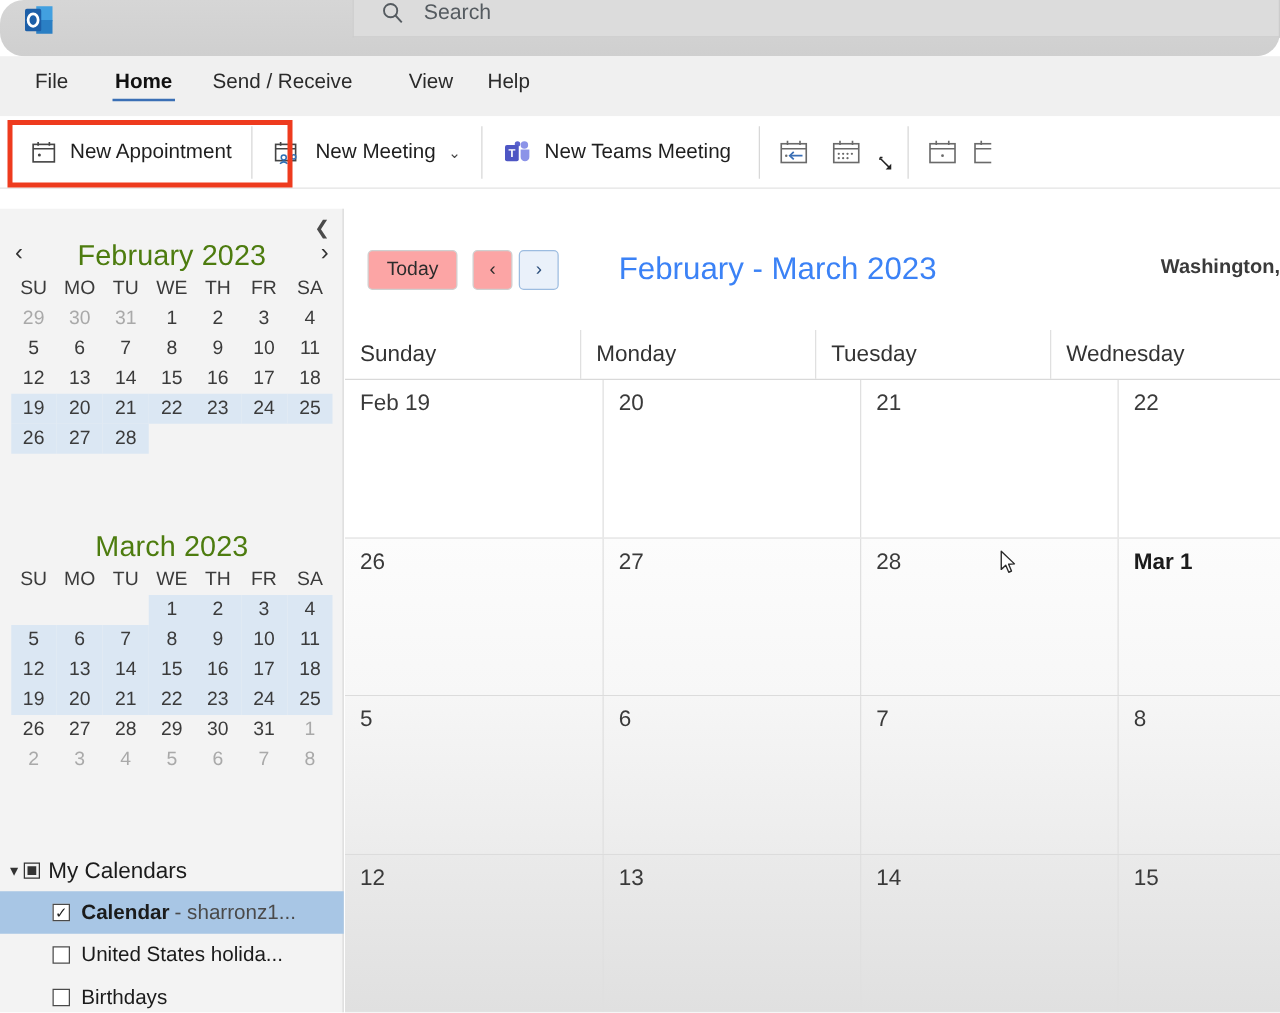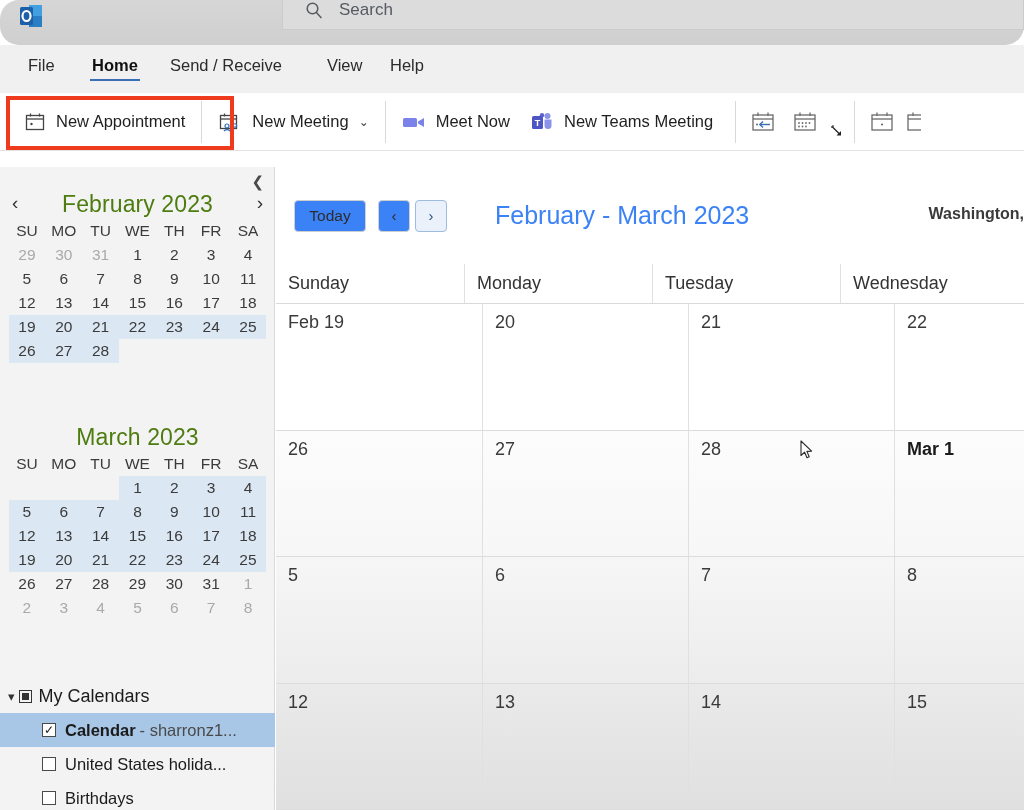--- a/index.html
+++ b/index.html
@@ -133,21 +133,21 @@
   
   .main {
     position: absolute; left: 276px; top: 167px; width: 748px; height: 643px;
     background: #ffffff;
   }
   .cal-toolbar {
     position: absolute; left: 0; top: 0; width: 748px; height: 97px;
     display: flex; align-items: center; padding-left: 18px;
   }
   .btn {
-    border: 1px solid #cfcfcf; background: #3b82f6; border-radius: 4px;
+    border: 1px solid #cfcfcf; background: #fca5a5; border-radius: 4px;
     height: 32px; display: flex; align-items: center; justify-content: center;
     font-size: 15.5px; color: #2c2c2c; cursor: default;
   }
   .btn-today { width: 72px; margin-right: 12px; }
   .btn-nav { width: 32px; font-size: 15px; }
   .btn-prev { margin-right: 5px; }
   .btn-next { background: #eaf1fa; border-color: #9cbce0; color: #2c4f7c; }
   .range-title {
     font-size: 25px; color: #3b82f6; margin-left: 48px; white-space: nowrap;
   }
@@ -243,29 +243,20 @@
           <path d="M6 20 q3 -3 6 0" fill="none" stroke="#2f6fb5" stroke-width="1.2"></path>
           <circle cx="17" cy="14.5" r="1.7" fill="none" stroke="#2f6fb5" stroke-width="1.1"></circle>
         </svg>
       </span>
       <span>New Meeting</span>
       <span class="chev">⌄</span>
     </div>
 
     <div class="rb-sep"></div>
 
-    <div class="rb-item">
-      <span class="glyph">
-        <svg width="24" height="18" viewBox="0 0 24 18">
-          <rect x="1" y="5" width="14" height="9" rx="1.5" fill="#7b83eb"></rect>
-          <path d="M16 8.5 L22 5 L22 14 L16 10.5 Z" fill="#7b83eb"></path>
-        </svg>
-      </span>
-      <span>Meet Now</span>
-    </div>
 
     <div class="rb-item">
       <span class="glyph">
         <svg width="24" height="22" viewBox="0 0 24 22">
           <circle cx="17.5" cy="5" r="3" fill="#8b93e8"></circle>
           <circle cx="12" cy="4.2" r="2.2" fill="#5b63cf"></circle>
           <path d="M14.5 8.5 h7 v6 a3.5 3.5 0 0 1 -7 0 z" fill="#8b93e8"></path>
           <rect x="2" y="5" width="11" height="13" rx="1.6" fill="#4e56c4"></rect>
           <text x="7.5" y="14.6" font-size="9" font-weight="bold" fill="#ffffff" text-anchor="middle" font-family="Liberation Sans, sans-serif">T</text>
         </svg>

